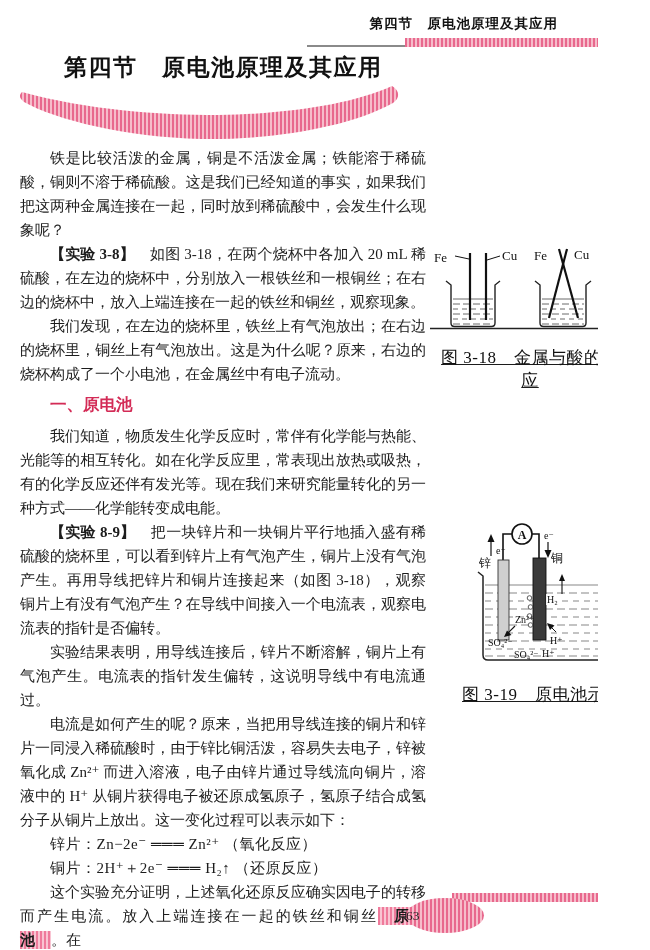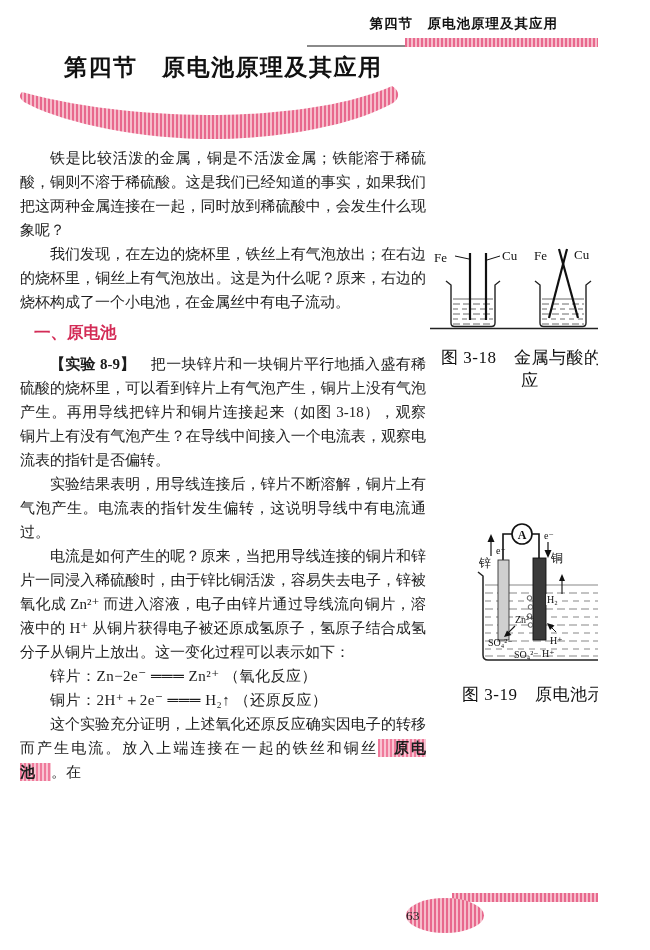--- a/index.html
+++ b/index.html
@@ -24,30 +24,30 @@
   }
   .banner { position:absolute; top:84px; left:8px; }
   
   .content {
     position:absolute; top:146px; left:20px; width:406px;
     font-size:15px; line-height:24px; text-align:justify; text-justify:inter-character;
   }
   .content p { margin:0; text-indent:2em; }
   .exp-tag { font-weight:bold; }
   .sec {
-    margin:8px 0 8px 14px; font-size:16.5px; line-height:22px; font-weight:bold;
+    margin:8px 0 8px 30px; font-size:16.5px; line-height:22px; font-weight:bold;
     color:#d32b56; text-indent:0;
   }
   .eq { text-align:left; letter-spacing:0.5px; }
   .hl {
     background:repeating-linear-gradient(90deg,#ef7a9b 0px,#ef7a9b 2px,#f9c4d2 2px,#f9c4d2 4px);
     font-weight:bold; padding:1px 16px;
   }
   
-  .figure { position:absolute; }
+  .figure { position:absolute;text-decoration:underline; }
   .fig18 { top:240px; left:430px; width:215px; }
   .fig19 { top:510px; left:458px; width:185px; }
   .fig-caption { font-size:17px; color:#111; letter-spacing:0.5px; }
   .fig18 .fig-caption { text-align:center; width:180px; margin:10px 0 0 10px; }
   .fig19 .fig-caption { text-align:left; margin:9px 0 0 4px; }
   svg text { font-family:"Liberation Serif","DejaVu Serif",serif; fill:#111; }
   
   .footer-stripe { position:absolute; top:893px; left:452px; width:198px; height:9px; }
   .page-oval {
     position:absolute; top:898px; left:406px; width:78px; height:35px; border-radius:50%;
@@ -70,22 +70,24 @@
       <pattern id="stripePat" width="4" height="4" patternUnits="userSpaceOnUse">
         <rect width="4" height="4" fill="#f6bcca"></rect>
         <rect width="2" height="4" fill="#e8688d"></rect>
       </pattern>
     </defs>
     <path d="M 14 8 C 80 26, 150 31, 210 31 C 280 30, 345 20, 384 2 C 391 6, 393 13, 385 19 C 338 45, 258 56, 193 55 C 118 53, 48 36, 16 18 C 11 14, 11 11, 14 8 Z" fill="url(#stripePat)"></path>
   </svg>
 
   <div class="content">
     <p>铁是比较活泼的金属，铜是不活泼金属；铁能溶于稀硫酸，铜则不溶于稀硫酸。这是我们已经知道的事实，如果我们把这两种金属连接在一起，同时放到稀硫酸中，会发生什么现象呢？</p>
+    <p><span class="exp-tag">【实验 3-8】</span><span>　如图 3-18，在两个烧杯中各加入 20 mL 稀硫酸，在左边的烧杯中，分别放入一根铁丝和一根铜丝；在右边的烧杯中，放入上端连接在一起的铁丝和铜丝，观察现象。</span></p>
     <p>我们发现，在左边的烧杯里，铁丝上有气泡放出；在右边的烧杯里，铜丝上有气泡放出。这是为什么呢？原来，右边的烧杯构成了一个小电池，在金属丝中有电子流动。</p>
     <h2 class="sec">一、原电池</h2>
+    <p>我们知道，物质发生化学反应时，常伴有化学能与热能、光能等的相互转化。如在化学反应里，常表现出放热或吸热，有的化学反应还伴有发光等。现在我们来研究能量转化的另一种方式——化学能转变成电能。</p>
     <p><span class="exp-tag">【实验 8-9】</span><span>　把一块锌片和一块铜片平行地插入盛有稀硫酸的烧杯里，可以看到锌片上有气泡产生，铜片上没有气泡产生。再用导线把锌片和铜片连接起来（如图 3-18），观察铜片上有没有气泡产生？在导线中间接入一个电流表，观察电流表的指针是否偏转。</span></p>
     <p>实验结果表明，用导线连接后，锌片不断溶解，铜片上有气泡产生。电流表的指针发生偏转，这说明导线中有电流通过。</p>
     <p>电流是如何产生的呢？原来，当把用导线连接的铜片和锌片一同浸入稀硫酸时，由于锌比铜活泼，容易失去电子，锌被氧化成 Zn²⁺ 而进入溶液，电子由锌片通过导线流向铜片，溶液中的 H⁺ 从铜片获得电子被还原成氢原子，氢原子结合成氢分子从铜片上放出。这一变化过程可以表示如下：</p>
     <p class="eq">锌片：Zn−2e⁻ ═══ Zn²⁺ （氧化反应）</p>
     <p class="eq">铜片：2H⁺＋2e⁻ ═══ H₂↑ （还原反应）</p>
     <p><span>这个实验充分证明，上述氧化还原反应确实因电子的转移而产生电流。放入上端连接在一起的铁丝和铜丝</span><span class="hl">原电池</span><span>。在</span></p>
   </div>
 
   <figure class="figure fig18" style="margin:0">
     <svg width="215" height="92" viewBox="0 0 215 92">

